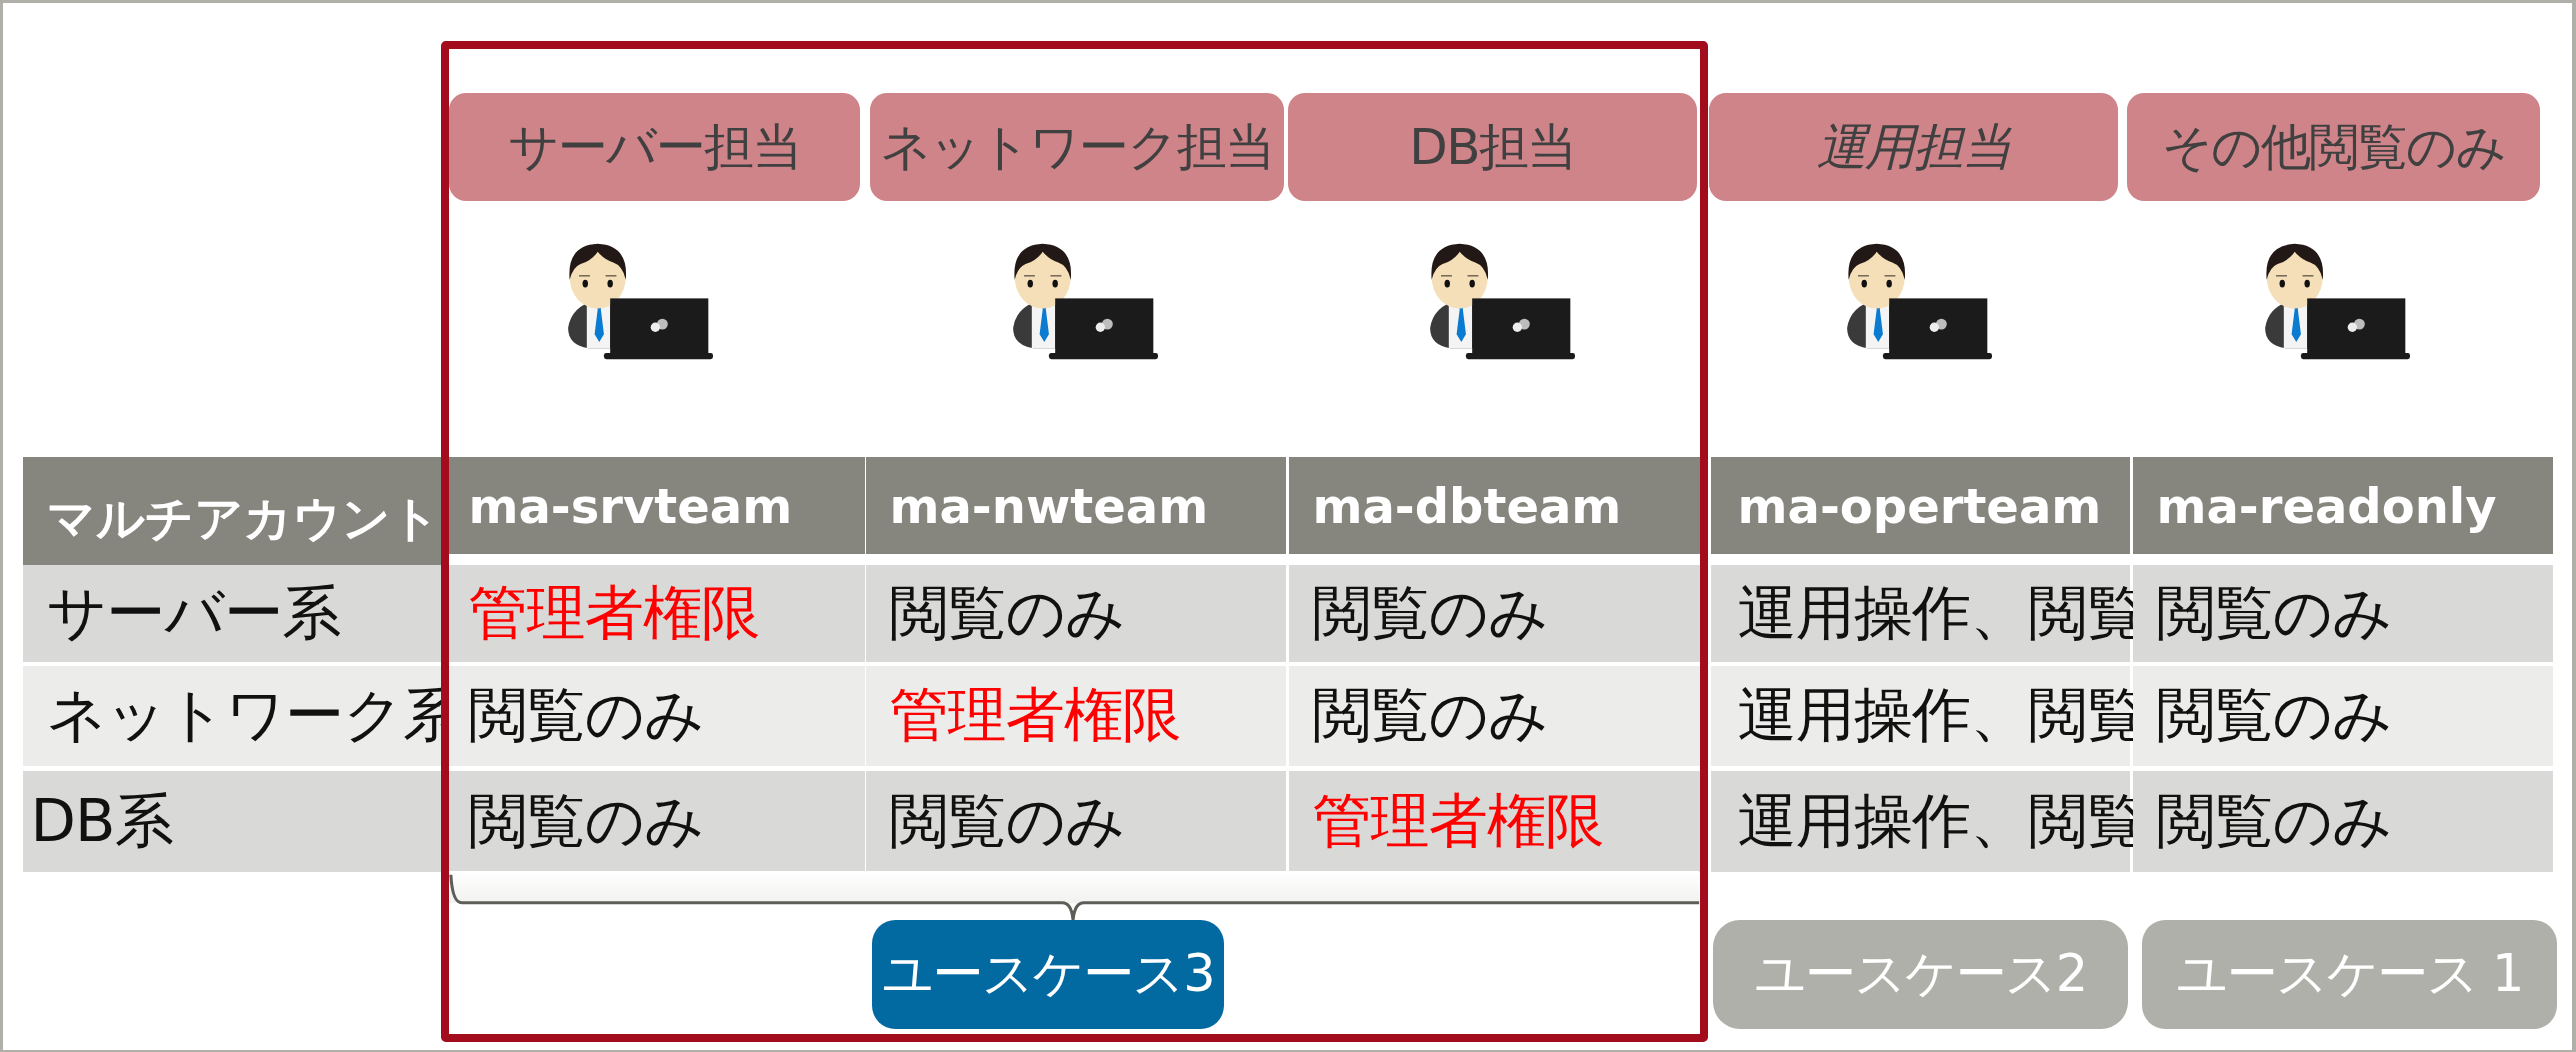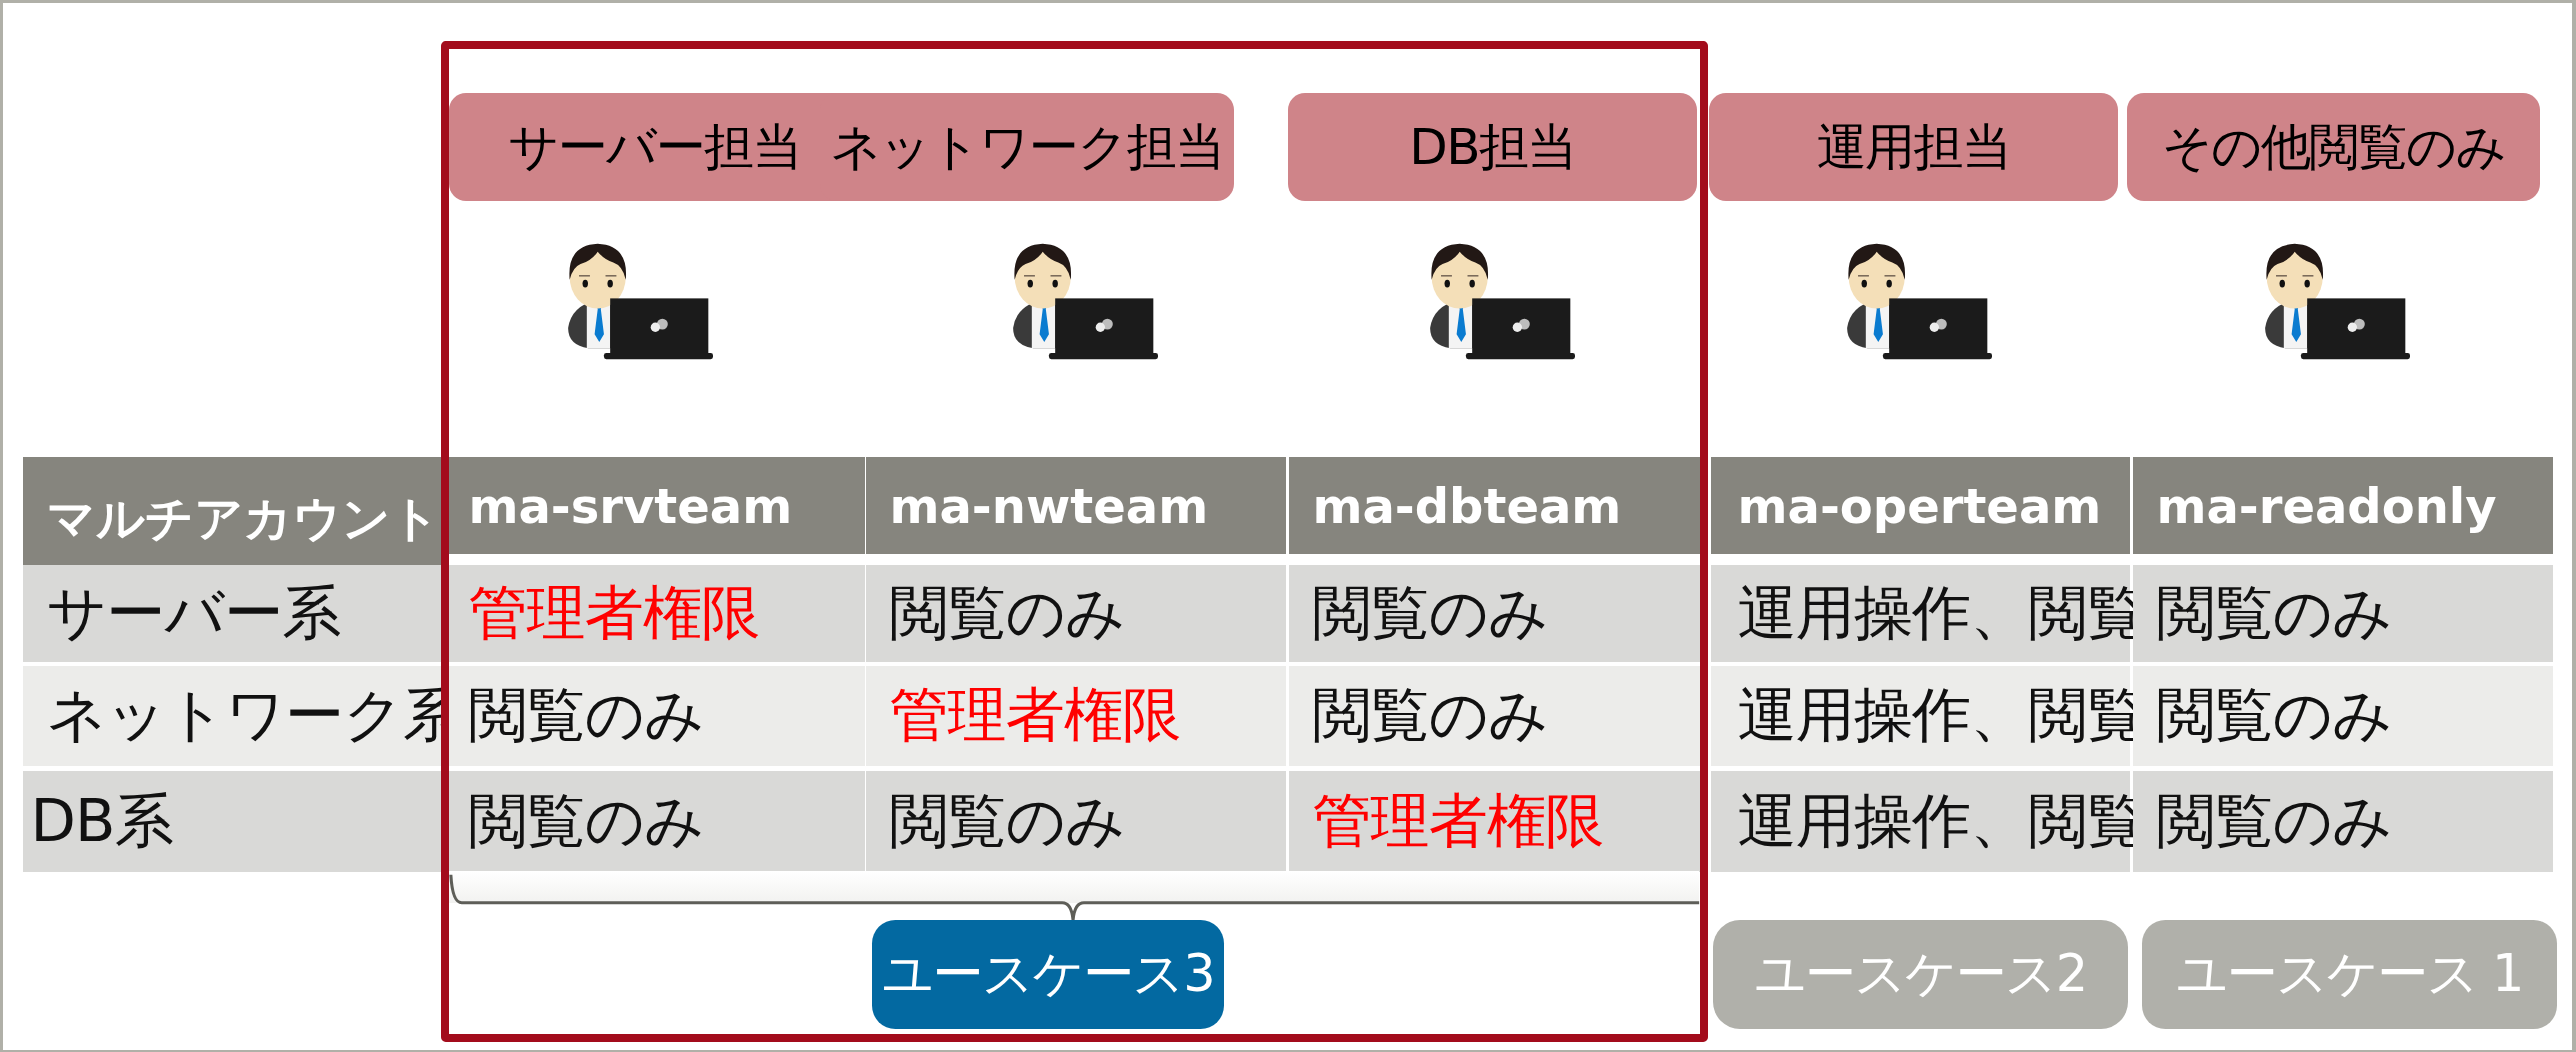--- a/index.html
+++ b/index.html
@@ -10,21 +10,21 @@
   }
   .frame {
     position: absolute; left: 0; top: 0; width: 2576px; height: 1053px;
     box-sizing: border-box; border: 3.1px solid #B0B0A8; border-right-width: 4.7px;
   }
   .abs { position: absolute; box-sizing: border-box; }
 
   
   .role {
     position: absolute; top: 93px; height: 108px;
-    background: #CF8489; border-radius: 17px; color: #000000;
+    background: #CF8489; border-radius: 17px; color: #404040;
     display: flex; align-items: center; justify-content: center;
     font-size: 50px; white-space: nowrap; letter-spacing: -1.6px;
   }
 
   
   .person { position: absolute; top: 242px; width: 148px; height: 119px; }
 
   
   .cell {
     position: absolute; box-sizing: border-box;
@@ -57,23 +57,23 @@
   .uc3 { left: 872px; width: 352px; background: #0369a1; }
   .uc2 { left: 1713px; width: 415px; background: #B0B0AA; border-radius: 27px; }
   .uc1 { left: 2142px; width: 415px; background: #B0B0AA; }
 </style>
 </head>
 <body>
 
 <div class="frame"></div>
 
 <div class="role" style="left:449px;width:411px;">サーバー担当</div>
-<div class="role" style="left:820px;width:414px;">ネットワーク担当</div>
+<div class="role" style="left:870px;width:414px;">ネットワーク担当</div>
 <div class="role" style="left:1288px;width:409px;">DB担当</div>
-<div class="role" style="left:1709px;width:409px;">運用担当</div>
+<div class="role" style="left:1709px;width:409px;font-style:italic;">運用担当</div>
 <div class="role" style="left:2127px;width:413px;">その他閲覧のみ</div>
 
 <svg class="person" style="left:565px" viewBox="0 0 190 152">
   <path d="M4 110 Q8 82 40 74 L62 74 L62 136 L30 136 Q4 132 4 110 Z" fill="#3A3A3A"></path>
   <rect x="28" y="76" width="30" height="60" fill="#F4F4F4"></rect>
   <path d="M40 78 L48 78 L46 86 L50 118 L44 128 L38 118 L42 86 Z" fill="#0A7BD0"></path>
   <ellipse cx="42" cy="45" rx="36" ry="40" fill="#F4DFB8"></ellipse>
   <path d="M6 48 Q2 4 42 2 Q82 4 78 48 Q74 30 62 26 Q50 22 42 12 Q34 24 20 28 Q10 32 6 48 Z" fill="#221815"></path>
   <rect x="18" y="42" width="14" height="2" fill="#7a6a5a"></rect>
   <rect x="52" y="42" width="14" height="2" fill="#7a6a5a"></rect>

